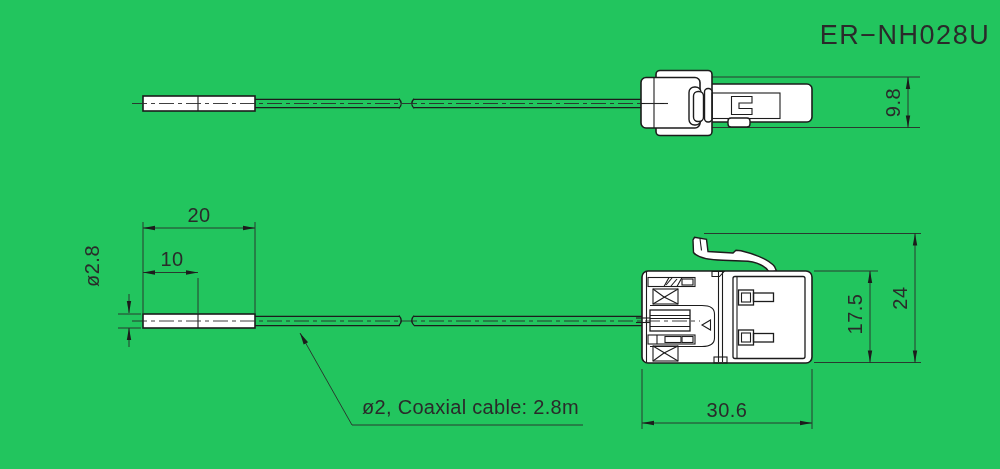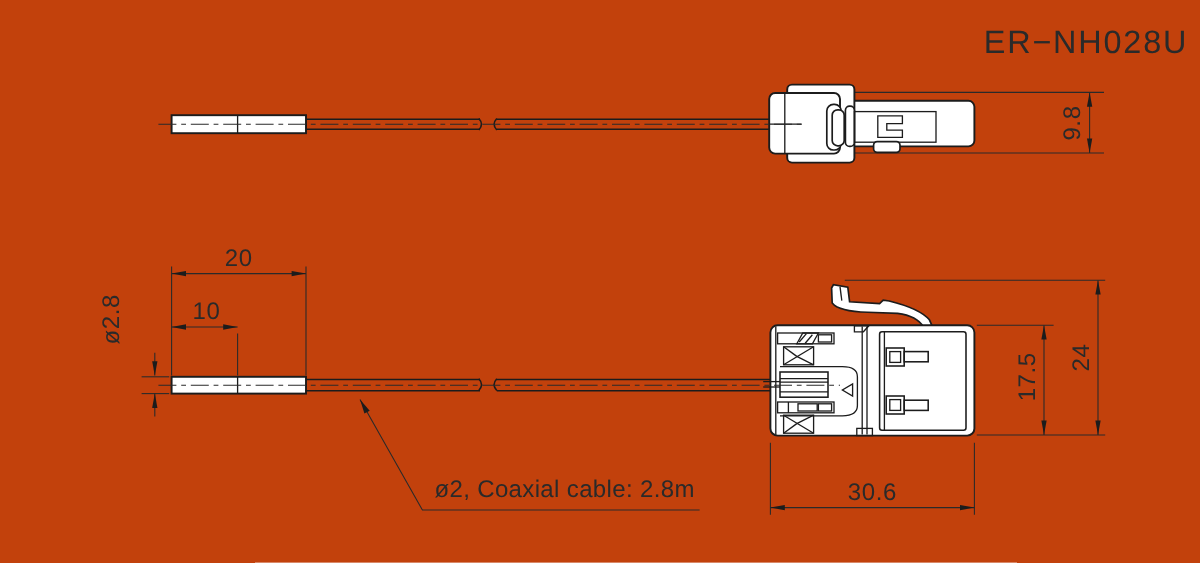--- a/index.html
+++ b/index.html
@@ -1,16 +1,16 @@
 <!DOCTYPE html>
 <html><head>
 <meta charset="utf-8">
 <style>
   html,body{margin:0;padding:0;background:#ffffff;}
-  .stage{position:relative;width:1000px;height:469px;background:#c2410c;overflow:hidden;
+  .stage{position:relative;width:1000px;height:469px;background:#22c55e;overflow:hidden;
          font-family:"Liberation Sans",sans-serif;}
   svg text{font-family:"Liberation Sans",sans-serif;fill:#2a2a2a;}
   .title-text{font-size:27px;letter-spacing:1.5px;}
   .dim-text{font-size:20px;letter-spacing:0.5px;}
   .note-text{font-size:20px;letter-spacing:0.3px;}
   .ol{fill:#ffffff;stroke:#1c1c1c;stroke-width:1.6;}
   .ol2{fill:#ffffff;stroke:#1c1c1c;stroke-width:1.4;}
   .in{fill:none;stroke:#1c1c1c;stroke-width:1.1;}
   .in2{fill:none;stroke:#1c1c1c;stroke-width:1.3;}
   .dim{fill:none;stroke:#2a2a2a;stroke-width:0.9;}

